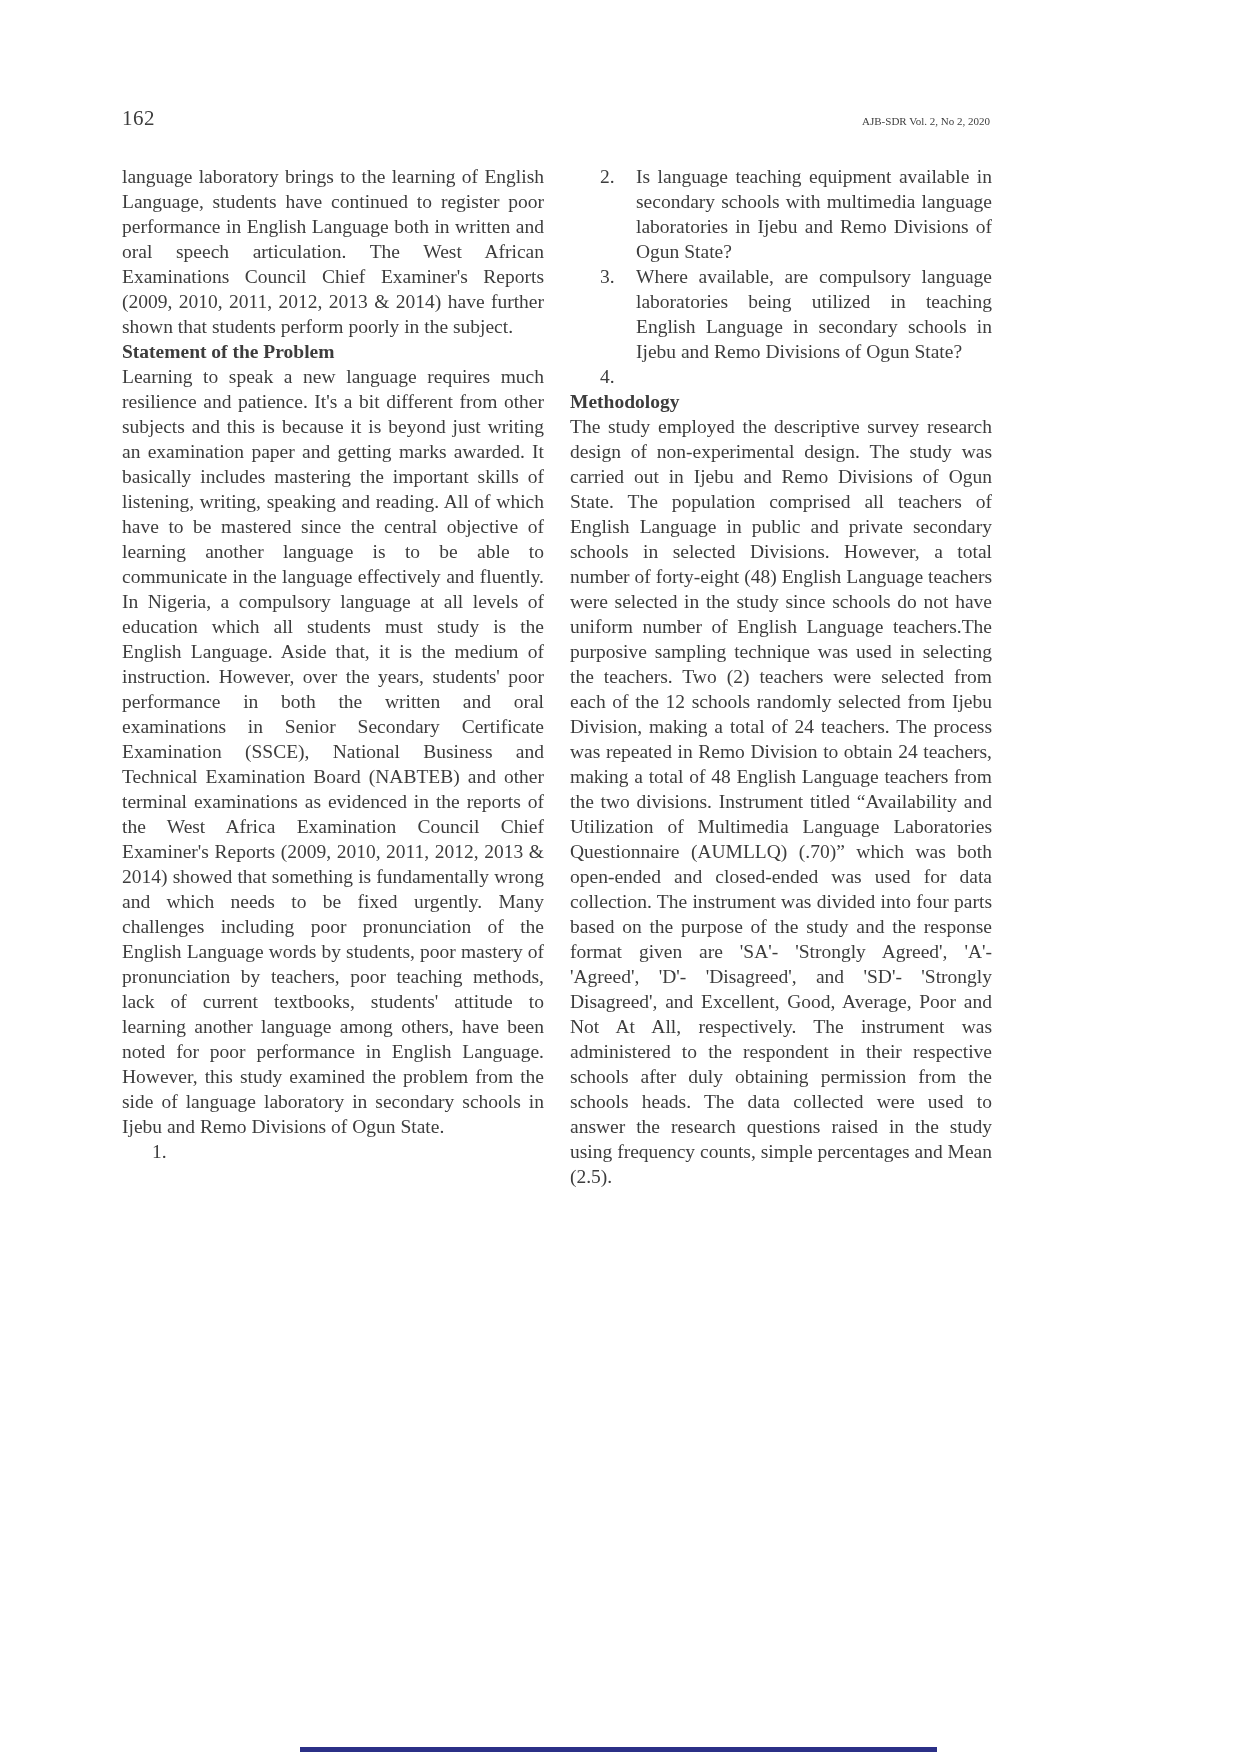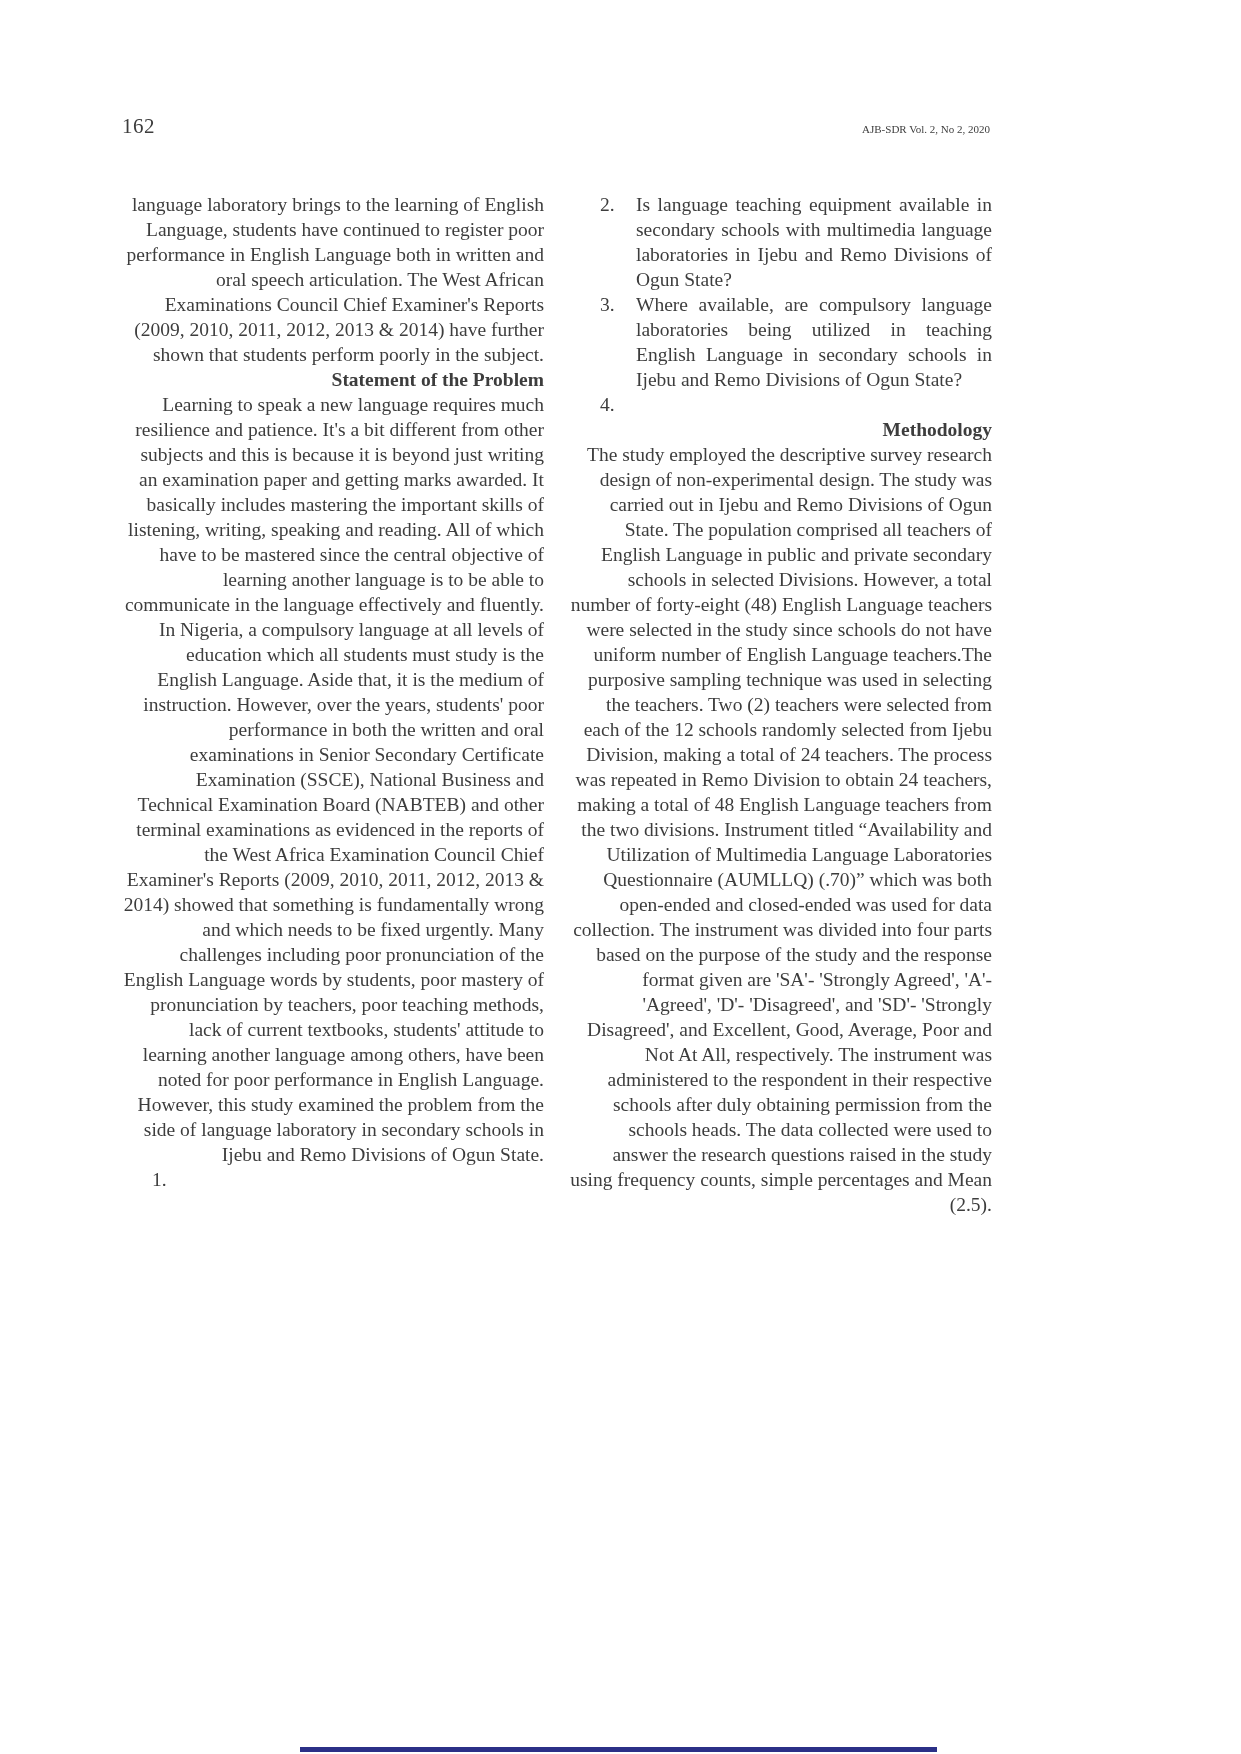--- a/index.html
+++ b/index.html
@@ -11,53 +11,51 @@
     position: relative;
     width: 1241px;
     height: 1754px;
     background: #ffffff;
     font-family: "Liberation Serif", "DejaVu Serif", serif;
     color: #3d3d3d;
     overflow: hidden;
   }
   .header {
     position: absolute;
-    top: 114px;
+    top: 106px;
     left: 122px;
     width: 868px;
     display: flex;
     justify-content: space-between;
     align-items: baseline;
   }
   .page-number {
     font-size: 21px;
     letter-spacing: 0.5px;
   }
   .journal-ref {
     font-size: 11px;
   }
   .columns {
     position: absolute;
     top: 164px;
     left: 122px;
     width: 870px;
     display: flex;
     gap: 26px;
-    margin-top: 28px;
   }
   .col {
     width: 422px;
     font-size: 19.5px;
     line-height: 25px;
     text-align: justify;
     text-justify: inter-word;
   }
   .col p {
     margin: 0;
-    text-align: right;
   }
   .section-heading {
     font-weight: bold;
     margin: 25px 0 0 0;
     text-align: left;
   }
   .q-item {
     display: flex;
   }
   .q-num {

